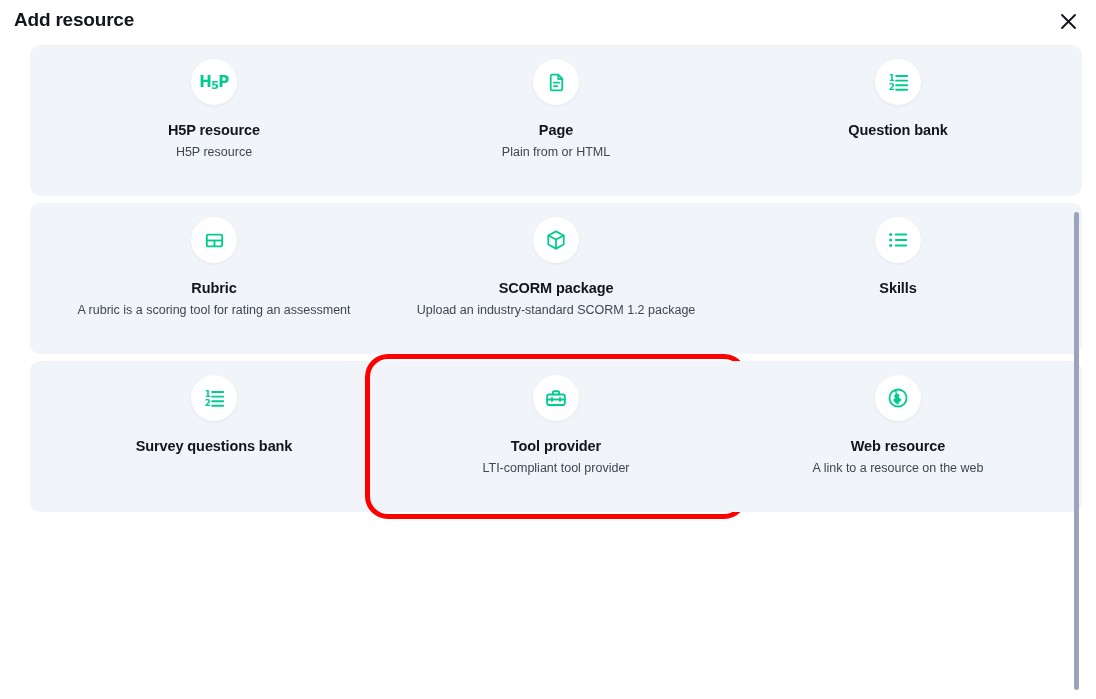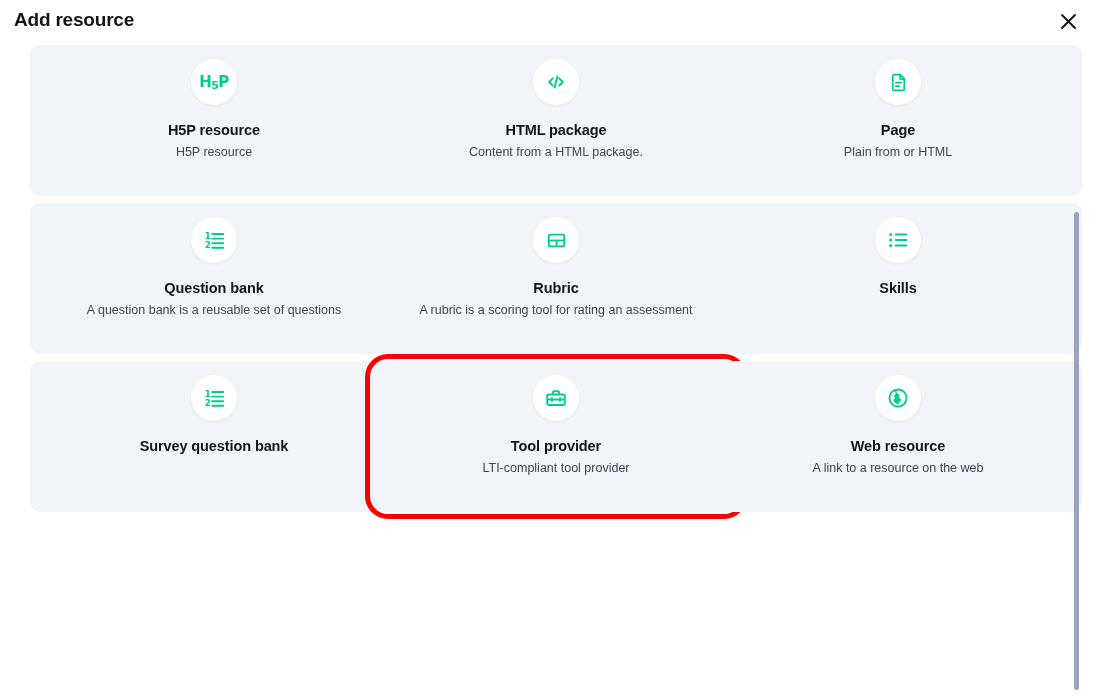--- a/index.html
+++ b/index.html
@@ -115,31 +115,20 @@
   <div class="card-grid" id="grid">
       <div class="res-card">
         <div class="icon-badge">
           <span class="h5p-mark">H<sub>5</sub>P</span>
         </div>
         <div class="card-title">H5P resource</div>
         <div class="card-desc">H5P resource</div>
       </div>
       <div class="res-card">
         <div class="icon-badge">
-          <svg width="22" height="22" viewBox="0 0 24 24" fill="none" stroke="#00cc8e" stroke-width="2.1" stroke-linecap="round" stroke-linejoin="round">
-            <polyline points="8.5,8 4.5,12 8.5,16"></polyline>
-            <polyline points="15.5,8 19.5,12 15.5,16"></polyline>
-            <line x1="13.5" y1="6" x2="10.5" y2="18"></line>
-          </svg>
-        </div>
-        <div class="card-title">HTML package</div>
-        <div class="card-desc">Content from a HTML package.</div>
-      </div>
-      <div class="res-card">
-        <div class="icon-badge">
           <svg width="21" height="21" viewBox="0 0 24 24" fill="none" stroke="#00cc8e" stroke-width="2" stroke-linecap="round" stroke-linejoin="round">
             <path d="M14 3H7a1.6 1.6 0 0 0-1.6 1.6v14.8A1.6 1.6 0 0 0 7 21h10a1.6 1.6 0 0 0 1.6-1.6V7.6z"></path>
             <polyline points="14,3 14,8 18.6,8"></polyline>
             <line x1="9" y1="12" x2="15" y2="12"></line>
             <line x1="9" y1="16" x2="13" y2="16"></line>
           </svg>
         </div>
         <div class="card-title">Page</div>
         <div class="card-desc">Plain from or HTML</div>
       </div>
@@ -150,32 +139,42 @@
             <text x="2" y="21" font-family="DejaVu Sans, sans-serif" font-size="9.5" font-weight="700" fill="#00cc8e">2</text>
             <g stroke="#00cc8e" stroke-width="2.1" stroke-linecap="round">
               <line x1="10" y1="5.5" x2="22" y2="5.5"></line>
               <line x1="10" y1="10.5" x2="22" y2="10.5"></line>
               <line x1="10" y1="15.5" x2="22" y2="15.5"></line>
               <line x1="10" y1="20.5" x2="22" y2="20.5"></line>
             </g>
           </svg>
         </div>
         <div class="card-title">Question bank</div>
-        <div class="card-desc">A question bank is a reusable set of questions</div>
       </div>
       <div class="res-card">
         <div class="icon-badge">
           <svg width="21" height="21" viewBox="0 0 24 24" fill="none" stroke="#00cc8e" stroke-width="2.1" stroke-linejoin="round">
             <rect x="3.2" y="5.2" width="17.6" height="13.6" rx="1.6"></rect>
             <line x1="3.2" y1="12" x2="20.8" y2="12"></line>
             <line x1="12" y1="12" x2="12" y2="18.8"></line>
           </svg>
         </div>
         <div class="card-title">Rubric</div>
         <div class="card-desc">A rubric is a scoring tool for rating an assessment</div>
+      </div>
+      <div class="res-card">
+        <div class="icon-badge">
+          <svg width="22" height="22" viewBox="0 0 24 24" fill="none" stroke="#00cc8e" stroke-width="1.9" stroke-linecap="round" stroke-linejoin="round">
+            <path d="M12 2.6 3.6 7v10L12 21.4 20.4 17V7z"></path>
+            <polyline points="3.6,7 12,11.4 20.4,7"></polyline>
+            <line x1="12" y1="11.4" x2="12" y2="21.4"></line>
+          </svg>
+        </div>
+        <div class="card-title">SCORM package</div>
+        <div class="card-desc">Upload an industry-standard SCORM 1.2 package</div>
       </div>
       <div class="res-card">
         <div class="icon-badge">
           <svg width="22" height="22" viewBox="0 0 24 24" fill="none">
             <g fill="#00cc8e">
               <circle cx="4" cy="6" r="1.7"></circle>
               <circle cx="4" cy="12" r="1.7"></circle>
               <circle cx="4" cy="18" r="1.7"></circle>
             </g>
             <g stroke="#00cc8e" stroke-width="2.2" stroke-linecap="round">
@@ -193,21 +192,21 @@
             <text x="2" y="11" font-family="DejaVu Sans, sans-serif" font-size="9.5" font-weight="700" fill="#00cc8e">1</text>
             <text x="2" y="21" font-family="DejaVu Sans, sans-serif" font-size="9.5" font-weight="700" fill="#00cc8e">2</text>
             <g stroke="#00cc8e" stroke-width="2.1" stroke-linecap="round">
               <line x1="10" y1="5.5" x2="22" y2="5.5"></line>
               <line x1="10" y1="10.5" x2="22" y2="10.5"></line>
               <line x1="10" y1="15.5" x2="22" y2="15.5"></line>
               <line x1="10" y1="20.5" x2="22" y2="20.5"></line>
             </g>
           </svg>
         </div>
-        <div class="card-title">Survey question bank</div>
+        <div class="card-title">Survey questions bank</div>
       </div>
       <div class="res-card highlighted">
         <div class="icon-badge">
           <svg width="22" height="22" viewBox="0 0 24 24" fill="none" stroke="#00cc8e" stroke-width="2" stroke-linecap="round" stroke-linejoin="round">
             <rect x="2.4" y="8.2" width="19.2" height="11.4" rx="1.8"></rect>
             <path d="M8.6 8.2V5.9a1.3 1.3 0 0 1 1.3-1.3h4.2a1.3 1.3 0 0 1 1.3 1.3v2.3"></path>
             <line x1="2.4" y1="13.6" x2="21.6" y2="13.6"></line>
             <line x1="7.6" y1="11.9" x2="7.6" y2="15.3"></line>
             <line x1="16.4" y1="11.9" x2="16.4" y2="15.3"></line>
           </svg>

